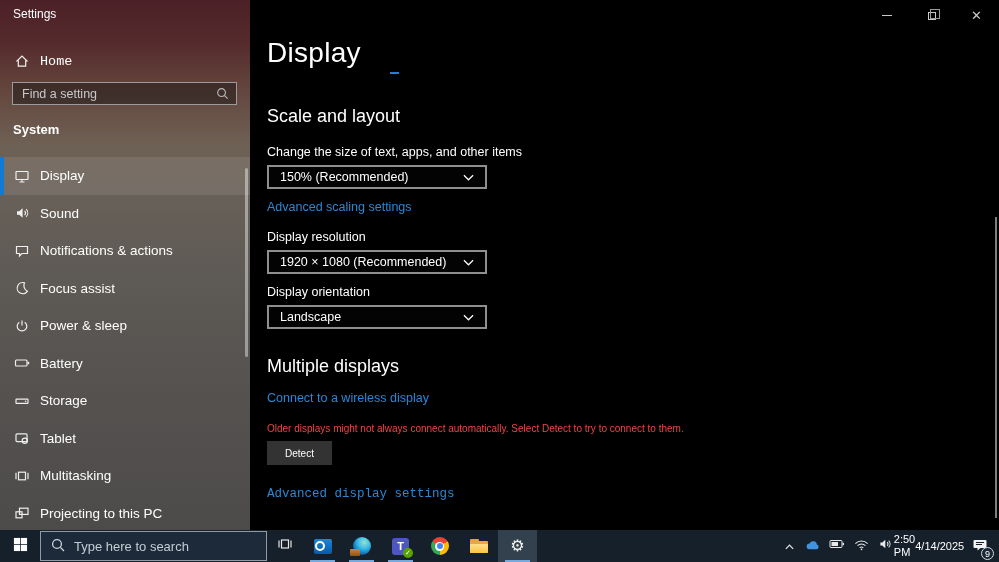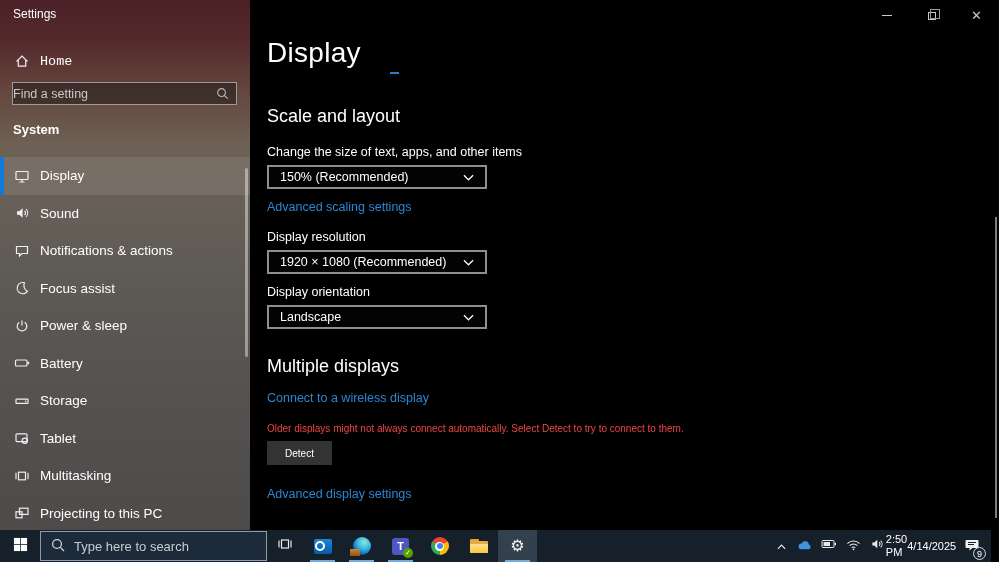--- a/index.html
+++ b/index.html
@@ -18,21 +18,21 @@
       #4b2127 0%, #552a2c 8%, #64463e 17%, #6e6054 27%,
       #686058 37%, #5e5a55 52%, #565351 70%, #4d4b4a 100%);
   }
   .app-title { position: absolute; top: 7px; left: 13px; font-size: 12px; color: #fff; }
   .home-row { position: absolute; top: 47px; left: 0; width: 100%; height: 28px;
     display: flex; align-items: center; padding-left: 14px; color: #fff; font-size: 13.5px; cursor: default; font-family: Liberation Mono, monospace; }
   .home-row .nav-icon { margin-right: 10px; }
   .search-box { position: absolute; top: 82px; left: 12px; width: 225px; height: 23px;
     border: 1px solid #9b9b9b; background: rgba(18,18,18,0.45); display: flex; align-items: center; }
   .search-box input { flex: 1; min-width: 0; background: transparent; border: none; outline: none;
-    color: #d0d0d0; font-size: 12.5px; font-family: "Liberation Sans", sans-serif; }
+    color: #d0d0d0; font-size: 12.5px; padding-left: 9px; font-family: "Liberation Sans", sans-serif; }
   .search-box input::placeholder { color: #c8c8c8; opacity: 1; }
   .search-box .mag { flex-shrink: 0; margin-right: 7px; display: flex; }
   .section-label { position: absolute; top: 122px; left: 13px; font-size: 13px; font-weight: 700; color: #fff; }
 
   .nav { position: absolute; top: 157px; left: 0; right: 0; }
   .nav-item { height: 37.5px; display: flex; align-items: center; padding-left: 14px;
     position: relative; color: #fff; font-size: 13.5px; cursor: default; }
   .nav-item .nav-icon { margin-right: 10px; }
   .nav-item.selected { background: rgba(255,255,255,0.09); }
   .nav-item.selected::before { content: ""; position: absolute; left: 0; top: 0; bottom: 0;
@@ -63,29 +63,29 @@
   .label-ori { margin-top: 11px; }
 
   .dropdown { margin-top: 5px; width: 220px; height: 24px; border: 2px solid #8f8f8f;
     background: rgba(10,10,10,0.3); display: flex; align-items: center; justify-content: space-between;
     padding: 0 11px 0 11px; font-size: 12.5px; cursor: default; }
   .dropdown .chev { display: flex; }
 
   .link { color: #2b86d4; font-size: 12.5px; line-height: 14px; width: max-content; cursor: pointer; }
   .link-scaling { margin-top: 11px; }
   .link-wireless { margin-top: 14px; }
-  .link-advdisplay { margin-top: 22px; }
+  .link-advdisplay { margin-top: 22px; font-family: Liberation Mono, monospace; }
 
   .detect-para { margin-top: 16px; font-size: 10px; line-height: 15px; width: 478px; color: #ef4444; }
   .detect-btn { margin-top: 5px; width: 65px; height: 24px; background: #333333; color: #fff;
     border: none; font-size: 10px; font-family: "Liberation Sans", sans-serif; display: block; cursor: pointer; }
   .content-scrollbar { position: absolute; right: 2px; top: 217px; width: 2px; height: 301px; background: #7d7d7d; }
 
   
-  .taskbar { position: absolute; left: 0; right: 8px; bottom: 0; height: 32px; background: #16202b;
+  .taskbar { position: absolute; left: 0; right: 0; bottom: 0; height: 32px; background: #16202b;
     display: flex; align-items: stretch; z-index: 10; }
   .tb-start { width: 40px; display: flex; align-items: center; justify-content: center; }
   .tb-search { width: 227px; margin: 1px 0; border: 1px solid #8d9aa7; background: #1d2a39;
     display: flex; align-items: center; padding-left: 10px; color: #c5cdd4; font-size: 13px; cursor: text; }
   .tb-search span.txt { margin-left: 9px; }
   .tb-btn { width: 36px; display: flex; align-items: center; justify-content: center; }
   .tb-app { width: 39px; position: relative; display: flex; align-items: center; justify-content: center; }
   .tb-app.running::after { content: ""; position: absolute; bottom: 0; left: 7px; right: 7px; height: 2px;
     background: #76a9dd; }
   .tb-app.active { background: #33404d; }

